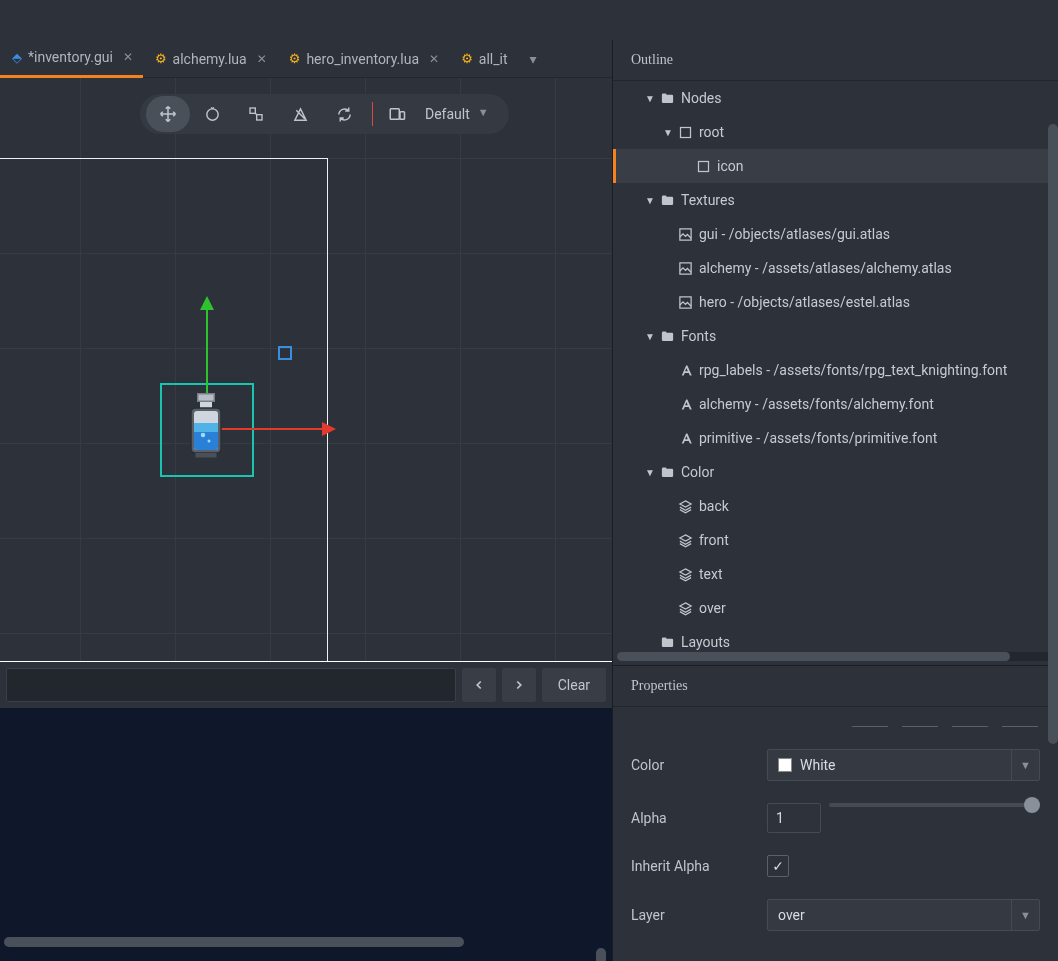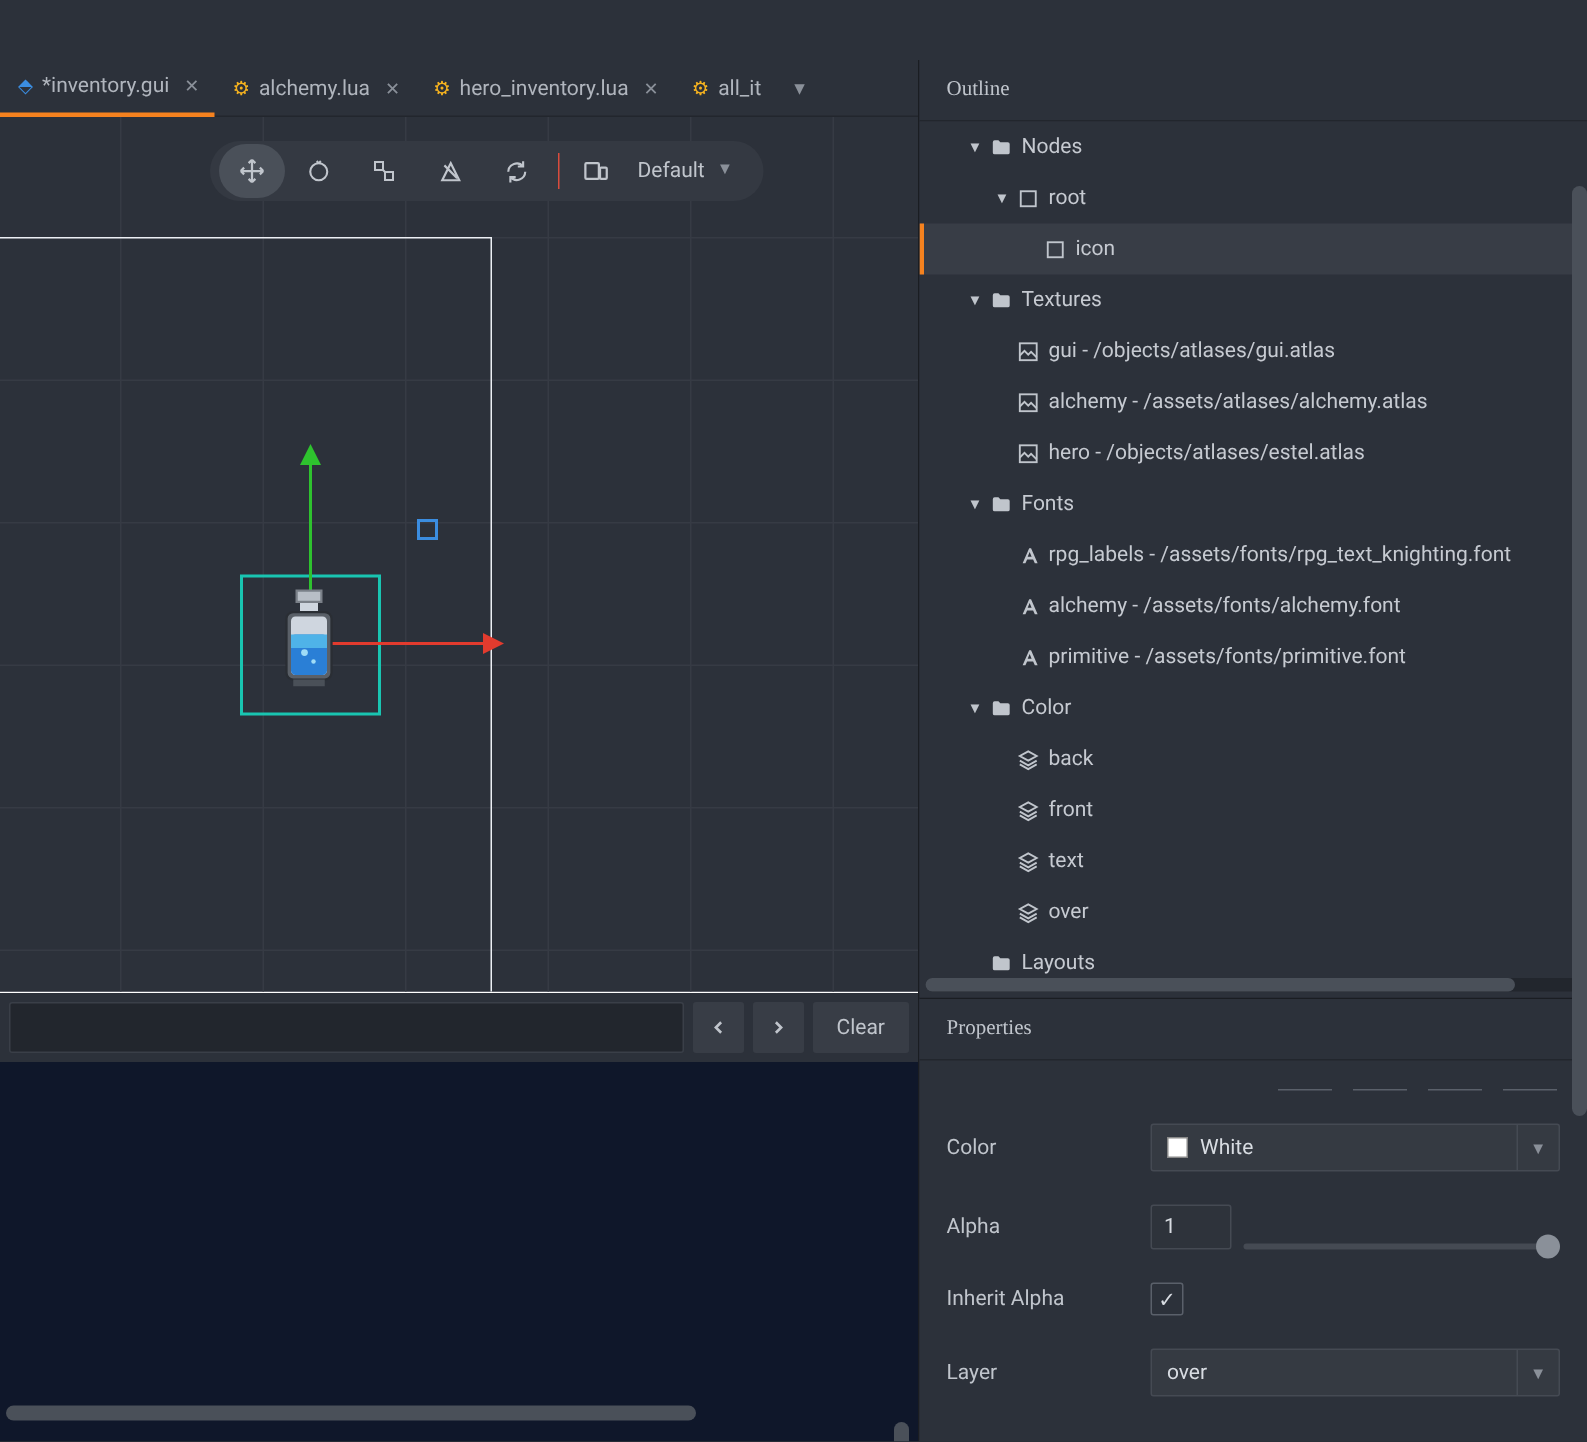--- a/index.html
+++ b/index.html
@@ -320,21 +320,21 @@
     display: flex;
     align-items: center;
   }
   .prop-label {
     width: 136px;
     color: #c0c5cc;
   }
   .prop-ctrl {
     flex: 1;
     display: flex;
-    align-items: flex-end;
+    align-items: flex-start;
     gap: 8px;
   }
   .select {
     flex: 1;
     height: 32px;
     background: #353a42;
     border: 1px solid #454a53;
     border-radius: 2px;
     display: flex;
     align-items: center;

